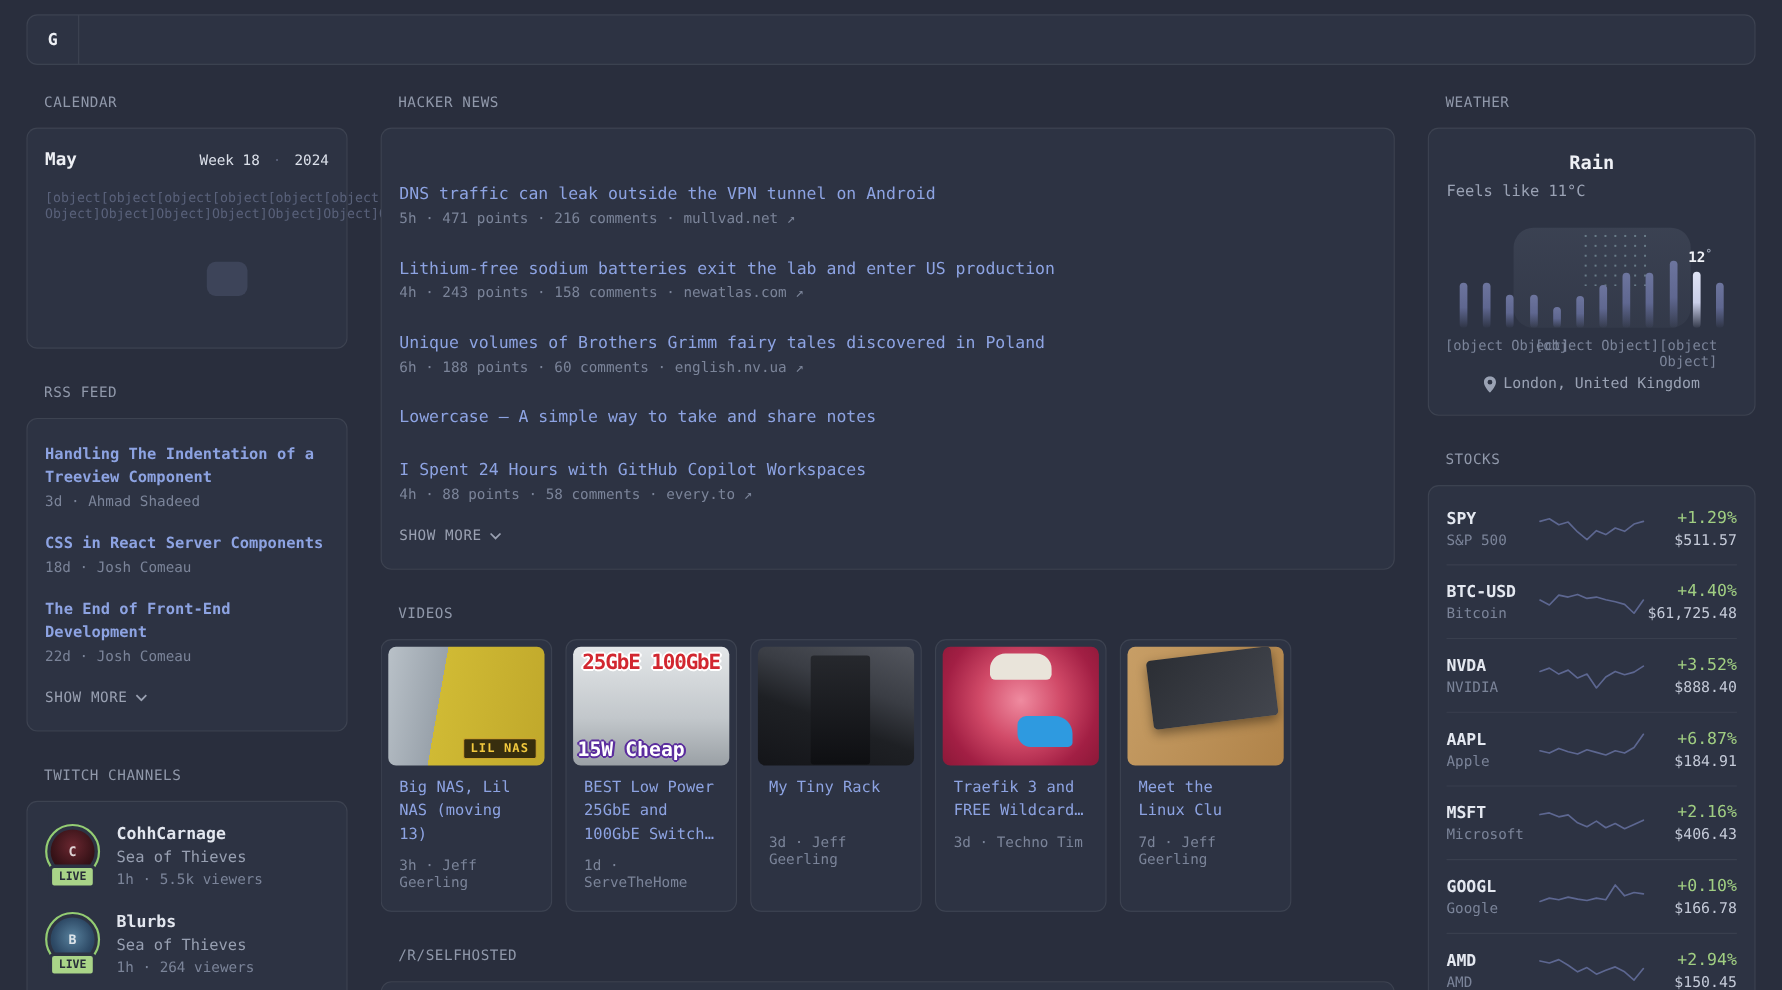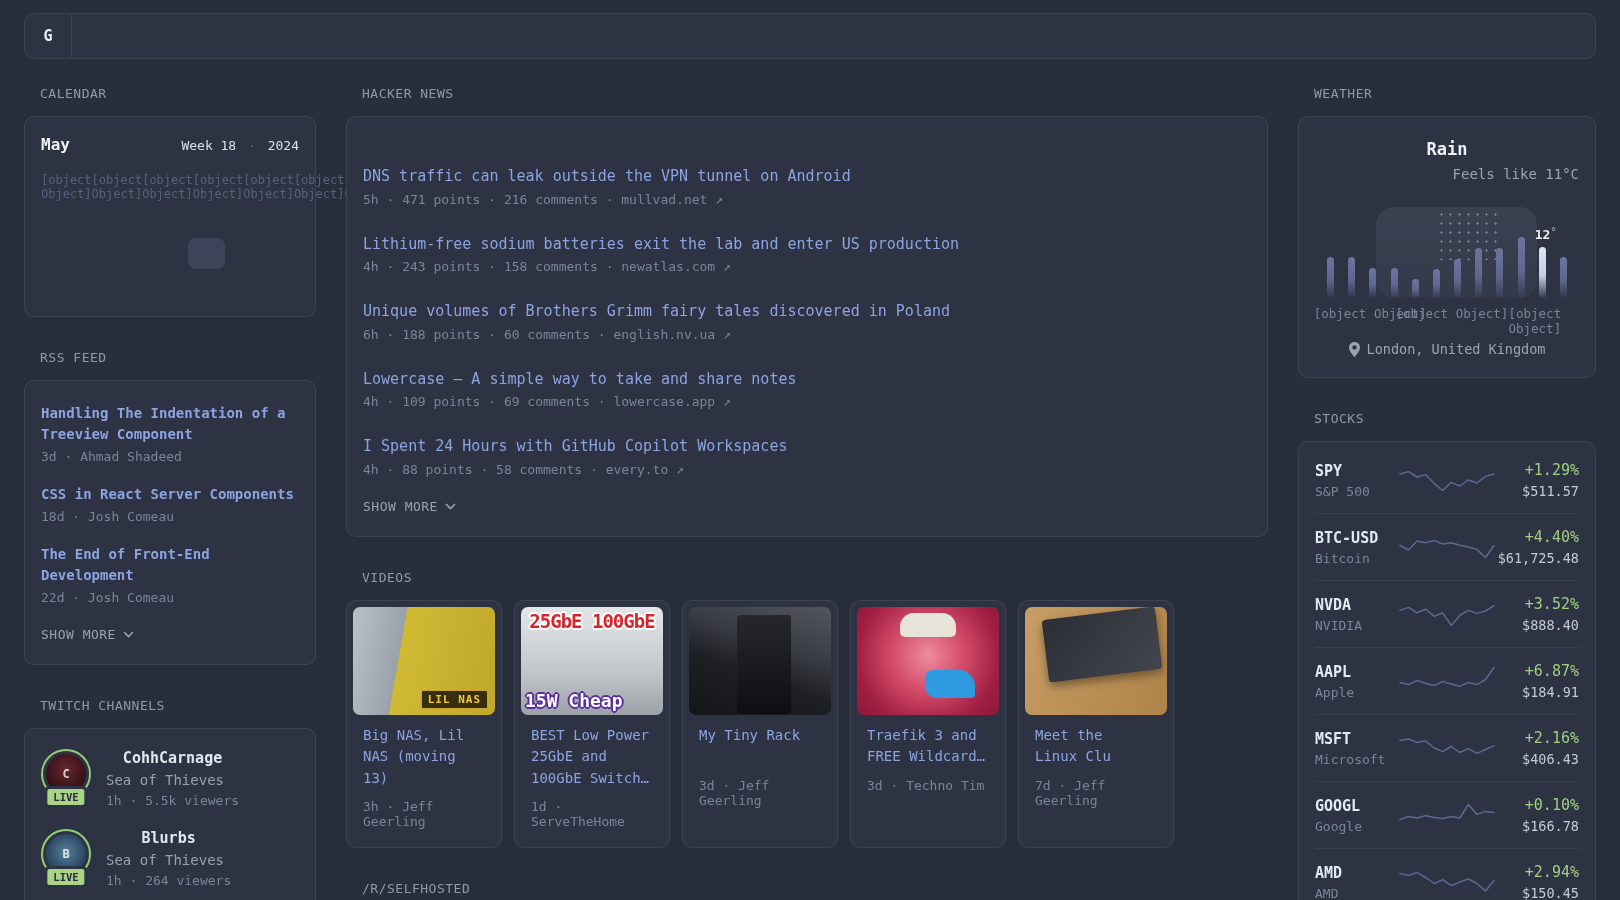--- a/index.html
+++ b/index.html
@@ -54,21 +54,21 @@
   .tw-card{padding:20px 16px;}
   .channel{display:flex;gap:15px;align-items:flex-start;cursor:pointer;}
   .channel + .channel{margin-top:21px;}
   .avatar-wrap{position:relative;width:50px;height:50px;border-radius:50%;border:2px solid #6a7390;flex:none;display:flex;align-items:center;justify-content:center;}
   .avatar-wrap.live-ring{border-color:#94cd73;}
   .avatar{width:40px;height:40px;border-radius:50%;display:flex;align-items:center;justify-content:center;font-size:12px;font-weight:bold;color:rgba(255,255,255,.8);}
   .avatar.v-cohh{background:radial-gradient(circle at 50% 38%,#6a2730 0%,#381318 60%,#23090c 100%);}
   .avatar.v-blurbs{background:radial-gradient(circle at 50% 45%,#57809c 0%,#2e4a66 60%,#1f3347 100%);}
   .badge{position:absolute;left:50%;bottom:-11px;transform:translateX(-50%);background:var(--live);color:#272c38;font-size:10.5px;font-weight:bold;line-height:1;padding:3px 6px;border-radius:5px;border:3px solid var(--card);}
   .badge:empty{display:none;}
-  .tw-name{font-size:15px;font-weight:bold;color:#e2e6ee;text-align:center;}
+  .tw-name{font-size:15px;font-weight:bold;color:#e2e6ee;}
   .tw-game{font-size:14px;color:#98a0b2;margin-top:5px;}
   .tw-game:empty,.tw-meta:empty{display:none;}
   .tw-meta{font-size:13px;color:var(--meta);margin-top:5px;}
 
   
   .cards-row{display:flex;gap:12px;overflow:hidden;
     -webkit-mask-image:linear-gradient(90deg,#000 calc(100% - 50px),transparent);
     mask-image:linear-gradient(90deg,#000 calc(100% - 50px),transparent);}
   .vcard{width:156px;flex:none;padding:6px;cursor:pointer;}
   .thumb{height:108px;border-radius:7px;position:relative;overflow:hidden;}
@@ -87,21 +87,21 @@
     text-shadow:-2px 0 #5b2d9e,2px 0 #5b2d9e,0 -2px #5b2d9e,0 2px #5b2d9e,-1px -1px #5b2d9e,1px 1px #5b2d9e,-1px 1px #5b2d9e,1px -1px #5b2d9e;}
   .tt-badge{position:absolute;bottom:6px;right:7px;font-size:11px;font-weight:bold;color:#f3c93e;background:rgba(30,24,8,.85);padding:2px 6px;border:1px solid #caa42e;border-radius:2px;letter-spacing:1px;}
   .tt-top:empty,.tt-bottom:empty,.tt-badge:empty,.tt-big:empty{display:none;}
   .v-body{padding:10px 10px 12px;}
   .v-title{min-height:44px;white-space:pre-line;font-size:14px;line-height:1.57;color:var(--link);}
   .v-meta{margin-top:9px;font-size:13px;color:var(--meta);}
 
   
   .wx-card{padding:22px 16px 20px;}
   .wx-cond{font-size:17px;font-weight:bold;color:var(--bright);text-align:center;}
-  .wx-feels{font-size:14px;color:var(--dim);text-align:right;margin-top:7px;}
+  .wx-feels{font-size:14px;color:var(--dim);text-align:left;margin-top:7px;}
   .chart{position:relative;height:88px;margin:28px 10px 0;}
   .day-overlay{position:absolute;left:21%;width:66%;top:-3px;bottom:0;border-radius:18px;background:linear-gradient(180deg,rgba(196,210,232,.09),rgba(196,210,232,.04));}
   .rain-dots{position:absolute;left:38%;top:3%;width:37%;height:55%;background-image:radial-gradient(rgba(137,165,175,.6) 1.2px,transparent 1.4px);background-size:9px 9px;}
   .bars{position:absolute;left:2px;right:2px;top:0;bottom:0;display:flex;justify-content:space-between;align-items:flex-end;}
   .bar{width:7px;border-radius:4px;position:relative;background:linear-gradient(180deg,#6d759e 0%,#5f6790 55%,rgba(95,103,144,.05) 100%);}
   .bar.now{background:linear-gradient(180deg,#dfe3f4 0%,#c9cee8 55%,rgba(201,206,232,.06) 100%);}
   .bar-label{position:absolute;bottom:calc(100% + 5px);left:-4px;white-space:nowrap;font-size:13px;font-weight:bold;color:var(--bright);}
   .bar-label .deg{color:var(--dim);font-size:10px;vertical-align:4px;}
   .hours{position:relative;height:16px;margin:8px 10px 0;}
   .hour{position:absolute;transform:translateX(-50%);font-size:12.5px;color:var(--meta);}
@@ -262,21 +262,20 @@
               <div class="feed-item">
                 <div class="f-title">Lithium-free sodium batteries exit the lab and enter US production</div>
                 <div class="f-meta">4h · 243 points · 158 comments · newatlas.com ↗</div>
               </div>
               <div class="feed-item">
                 <div class="f-title">Unique volumes of Brothers Grimm fairy tales discovered in Poland</div>
                 <div class="f-meta">6h · 188 points · 60 comments · english.nv.ua ↗</div>
               </div>
               <div class="feed-item">
                 <div class="f-title">Lowercase – A simple way to take and share notes</div>
-                <div class="f-meta">4h · 109 points · 69 comments · lowercase.app ↗</div>
               </div>
               <div class="feed-item">
                 <div class="f-title">I Spent 24 Hours with GitHub Copilot Workspaces</div>
                 <div class="f-meta">4h · 88 points · 58 comments · every.to ↗</div>
               </div>
             </div>
           <div class="show-more">
             <span>SHOW MORE</span>
             <svg class="chev" width="11" height="7" viewBox="0 0 11 7">
                 <polyline points="1,1 5.5,5.5 10,1"></polyline>

